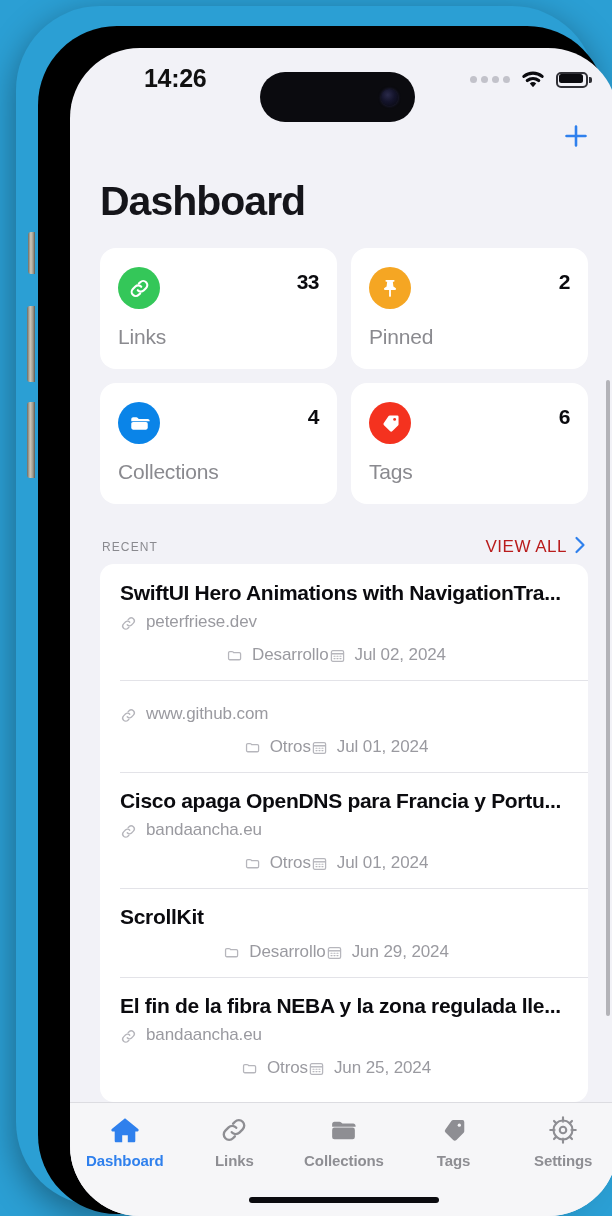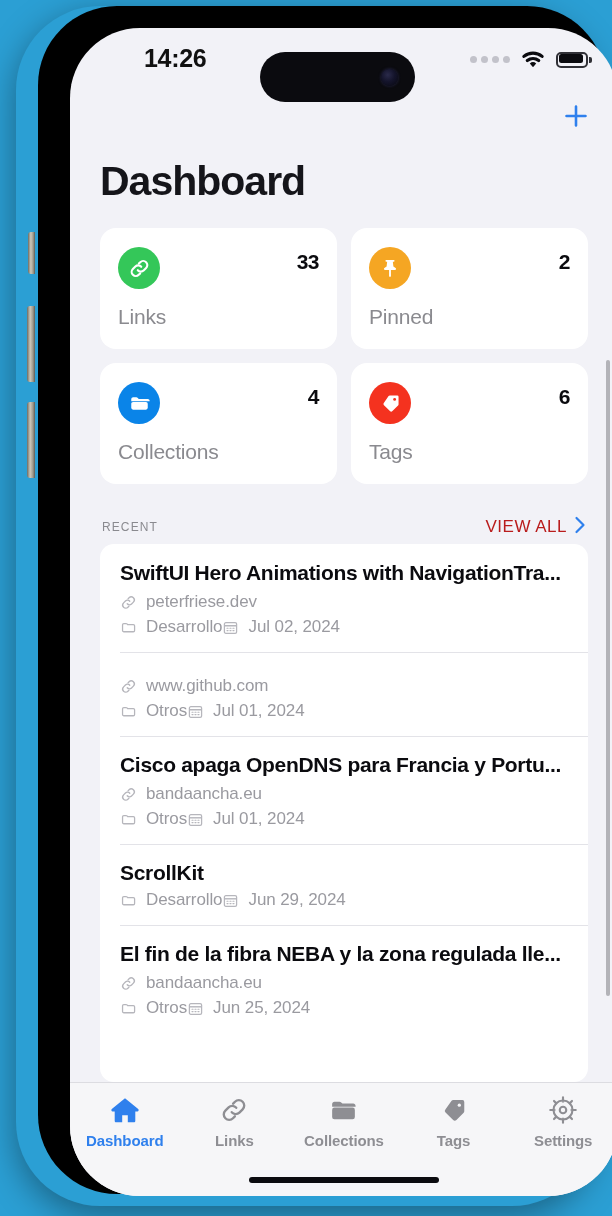--- a/index.html
+++ b/index.html
@@ -15,21 +15,21 @@
   #phone-frame{
     position:absolute;
     left:16px; top:6px;
     width:580px; height:1200px;
     border-radius:84px;
     background:linear-gradient(100deg,#d9d4c6 0%,#8d8madd 0%,#b5b0a2 6%,#e7e3d7 13%,#6f6b60 22%,#cfcabb 50%,#7d7a6f 78%,#e6e2d6 88%,#a6a296 95%,#55524a 100%);
     box-shadow:0 10px 34px rgba(0,0,0,.38);
   }
   #phone-bezel{
     position:absolute;
-    left:22px; top:0;
+    left:22px; top:20px;
     width:568px; height:1188px;
     border-radius:79px;
     background:#000;
   }
   #phone-screen{
     position:absolute;
     left:32px; top:22px;
     width:548px; height:1168px;
     border-radius:70px;
     background:#F2F2F7;
@@ -137,23 +137,23 @@
     background:#fff; border-radius:14px; overflow:hidden;
   }
   .list-item{ position:relative; padding:17px 20px 15px 20px; cursor:pointer; }
   .list-item + .list-item::before{
     content:""; position:absolute; left:20px; right:0; top:0; height:1px; background:#e3e3e8;
   }
   .item-title{
     font-size:21px; font-weight:700; color:#0b0b0f;
     letter-spacing:-.3px; white-space:nowrap; overflow:hidden;
   }
-  .item-meta{ display:flex; align-items:center; gap:9px; margin-top:7px; }
+  .item-meta{ display:flex; align-items:flex-end; gap:9px; margin-top:7px; }
   .item-meta-text{ font-size:17px; color:#9a9aa0; letter-spacing:-.1px; }
-  .item-row3{ display:flex; align-items:center; justify-content:flex-start; margin-top:5px; }
+  .item-row3{ display:flex; align-items:center; justify-content:center; margin-top:13px; }
   .item-row3 .left, .item-row3 .right{ display:flex; align-items:center; gap:9px; }
   .item-row3 .right{ padding-right:16px; }
   .meta-icon{ display:flex; align-items:center; color:#b6b6bc; }
 
   
   #scroll-indicator{
     position:absolute; right:8px; top:140px;
     width:4px; height:636px; border-radius:2px;
     background:#b3b3b8; cursor:pointer;
   }

